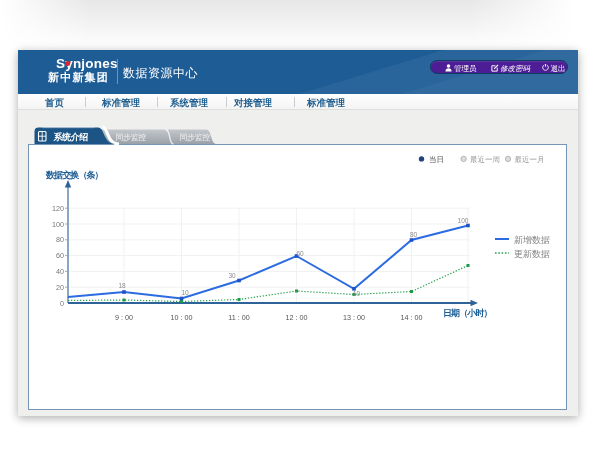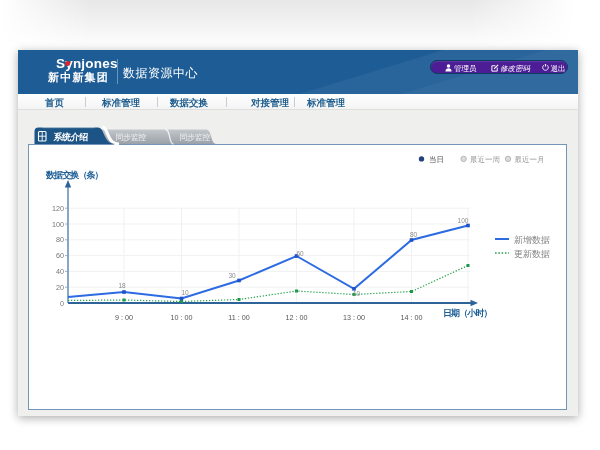--- a/index.html
+++ b/index.html
@@ -67,23 +67,23 @@
           <path d="M4.5,0 v3.5" stroke="#fff" stroke-width="1.1"></path>
         </svg>
       <span style="left:119.5px;">退出</span>
     </div>
   </div>
   <div class="nav">
     <span style="left:27px;">首页</span>
     <i style="left:67px;"></i>
     <span style="left:84px;">标准管理</span>
     <i style="left:139px;"></i>
-    <span style="left:152px;">数据交换</span>
+    <span style="left:152px;">系统管理</span>
     <i style="left:208px;"></i>
-    <span style="left:233px;">对接管理</span>
+    <span style="left:216px;">对接管理</span>
     <i style="left:276px;"></i>
     <span style="left:289px;">标准管理</span>
   </div>
   <div class="panel"></div>
   <svg class="chart" width="560" height="366" viewBox="0 0 560 366">
 
     <path d="M82,79.5 h106 c6,0 4.5,14.5 10.5,14.5 H82 z" fill="url(#gtab)"></path>
     <path d="M147.5,79.5 c5.5,0 3,14.5 8,14.5" stroke="rgba(255,255,255,0.8)" stroke-width="1.3" fill="none"></path>
     <path d="M84.5,77 c6,0.5 4,17 16.5,17" stroke="#ffffff" stroke-width="3" fill="none"></path>
     <path d="M20.5,77.5 H80 c7,0 5,16.5 17.5,16.5 H16.5 v-12.5 a4,4 0 0 1 4,-4 z" fill="#1c5486"></path>

